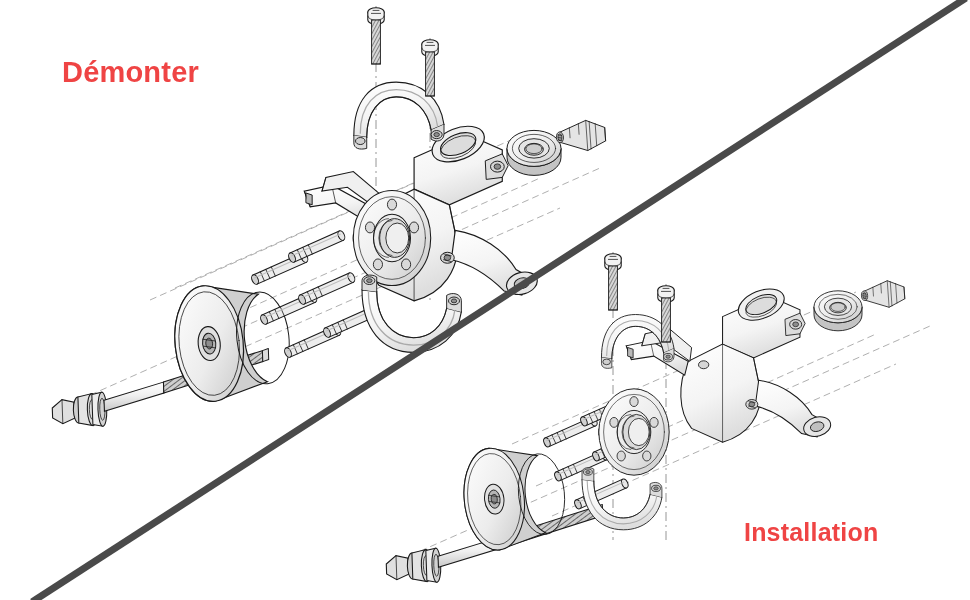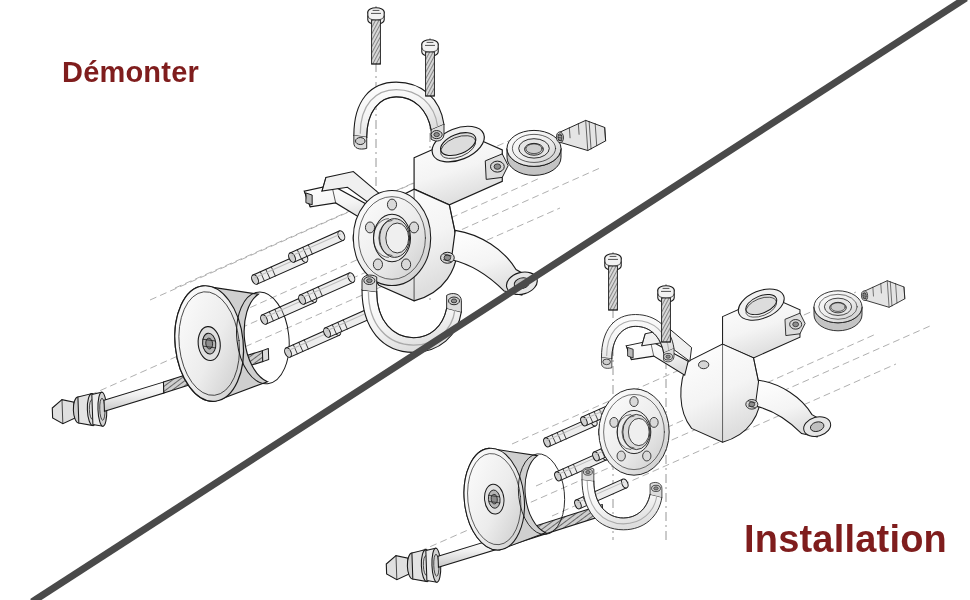--- a/index.html
+++ b/index.html
@@ -21,34 +21,34 @@
   #scene {
     position: absolute;
     inset: 0;
     width: 970px;
     height: 600px;
   }
   .panel-label {
     position: absolute;
     font-family: "Liberation Sans", sans-serif;
     font-weight: bold;
-    color: #7f1d1d;
+    color: #ef4444;
     letter-spacing: 0.2px;
     white-space: nowrap;
     user-select: none;
   }
   #label-demonter {
     left: 62px;
     top: 56px;
     font-size: 29px;
   }
   #label-installation {
     left: 744px;
     top: 518px;
-    font-size: 38px;
+    font-size: 25px;
   }
 </style>
 </head>
 <body>
 
 <div id="page">
 
   <svg id="scene" viewBox="0 0 970 600">
     <defs>
       <style>

